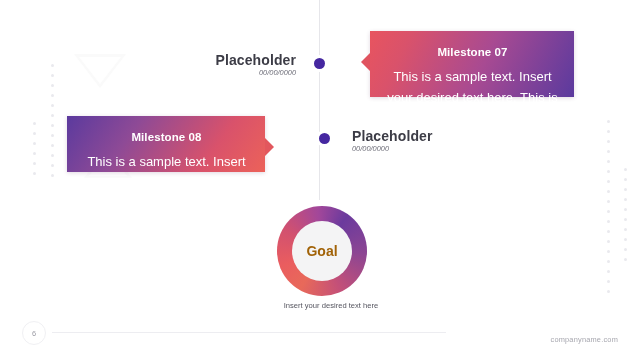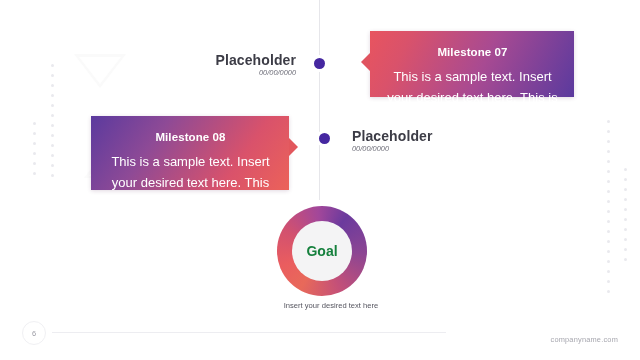--- a/index.html
+++ b/index.html
@@ -189,21 +189,21 @@
     height: 60px;
     border-radius: 50%;
     background: #f4f4f5;
     display: flex;
     align-items: center;
     justify-content: center;
   }
   .goal-hole span {
     font-size: 14px;
     font-weight: bold;
-    color: #15803d;
+    color: #a16207;
   }
   .goal-cap {
     position: absolute;
     left: 262px;
     top: 300px;
     width: 138px;
     text-align: center;
     font-size: 7.6px;
     line-height: 1.55;
     color: #55555f;
@@ -324,21 +324,21 @@
     <div class="ph-title">Placeholder</div>
     <div class="ph-date">00/00/0000</div>
   </div>
 
   <div class="card card-right" style="left:370px; top:31px; width:204px; height:66px;">
     <div class="notch notch-left"></div>
     <h3>Milestone 07</h3>
     <p>This is a sample text. Insert your desired text here. This is a sample text.</p>
   </div>
 
-  <div class="card card-left" style="left:67px; top:116px; width:198px; height:74px;margin-left:24px;">
+  <div class="card card-left" style="left:67px; top:116px; width:198px; height:56px;">
     <div class="notch notch-right"></div>
     <h3>Milestone 08</h3>
     <p>This is a sample text. Insert your desired text here. This is a sample text.</p>
   </div>
 
   <div class="goal-wrap">
     <div class="goal-ring"></div>
     <div class="goal-hole">
       <span>Goal</span>
     </div>

